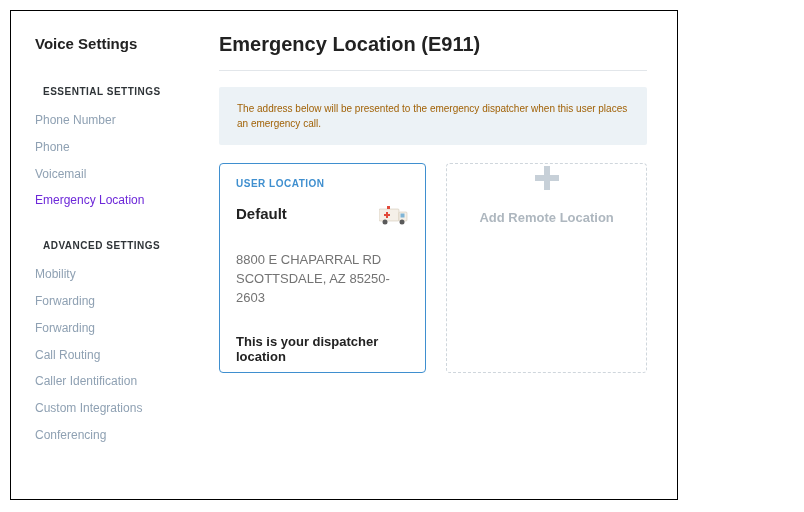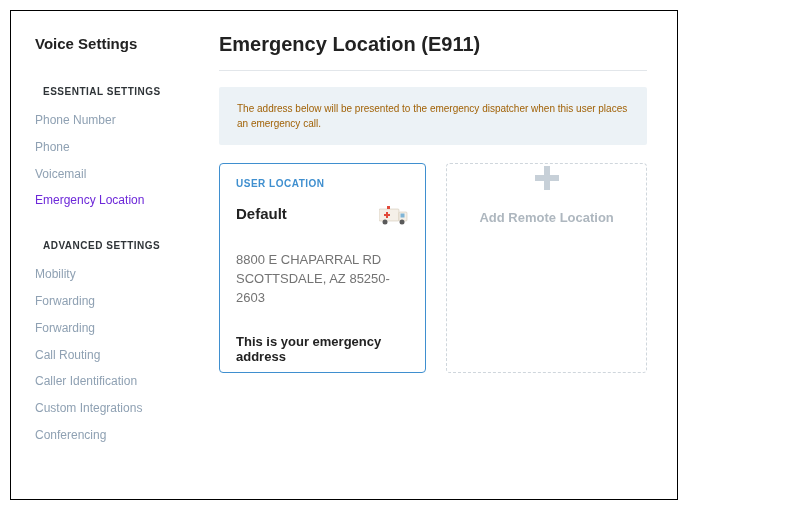--- a/index.html
+++ b/index.html
@@ -180,21 +180,21 @@
               <rect x="7" y="7" width="2" height="6" fill="#e24a3b"></rect>
               <rect x="5" y="9" width="6" height="2" fill="#e24a3b"></rect>
               <rect x="8" y="1" width="3" height="3" fill="#e24a3b"></rect>
               <circle cx="6" cy="17" r="2.5" fill="#5a5a5a"></circle>
               <circle cx="23" cy="17" r="2.5" fill="#5a5a5a"></circle>
             </svg>
           </span>
         </div>
         <div class="card-address">8800 E CHAPARRAL RD
 SCOTTSDALE, AZ 85250-2603</div>
-        <div class="card-footer">This is your emergency address</div>
+        <div class="card-footer">This is your dispatcher location</div>
       </div>
 
       <div class="add-card">
         <span class="plus-icon">
           <svg width="28" height="28" viewBox="0 0 28 28">
             <rect x="11" y="2" width="6" height="24" fill="#c7d0d8"></rect>
             <rect x="2" y="11" width="24" height="6" fill="#c7d0d8"></rect>
           </svg>
         </span>
         <div class="add-label">Add Remote Location</div>

